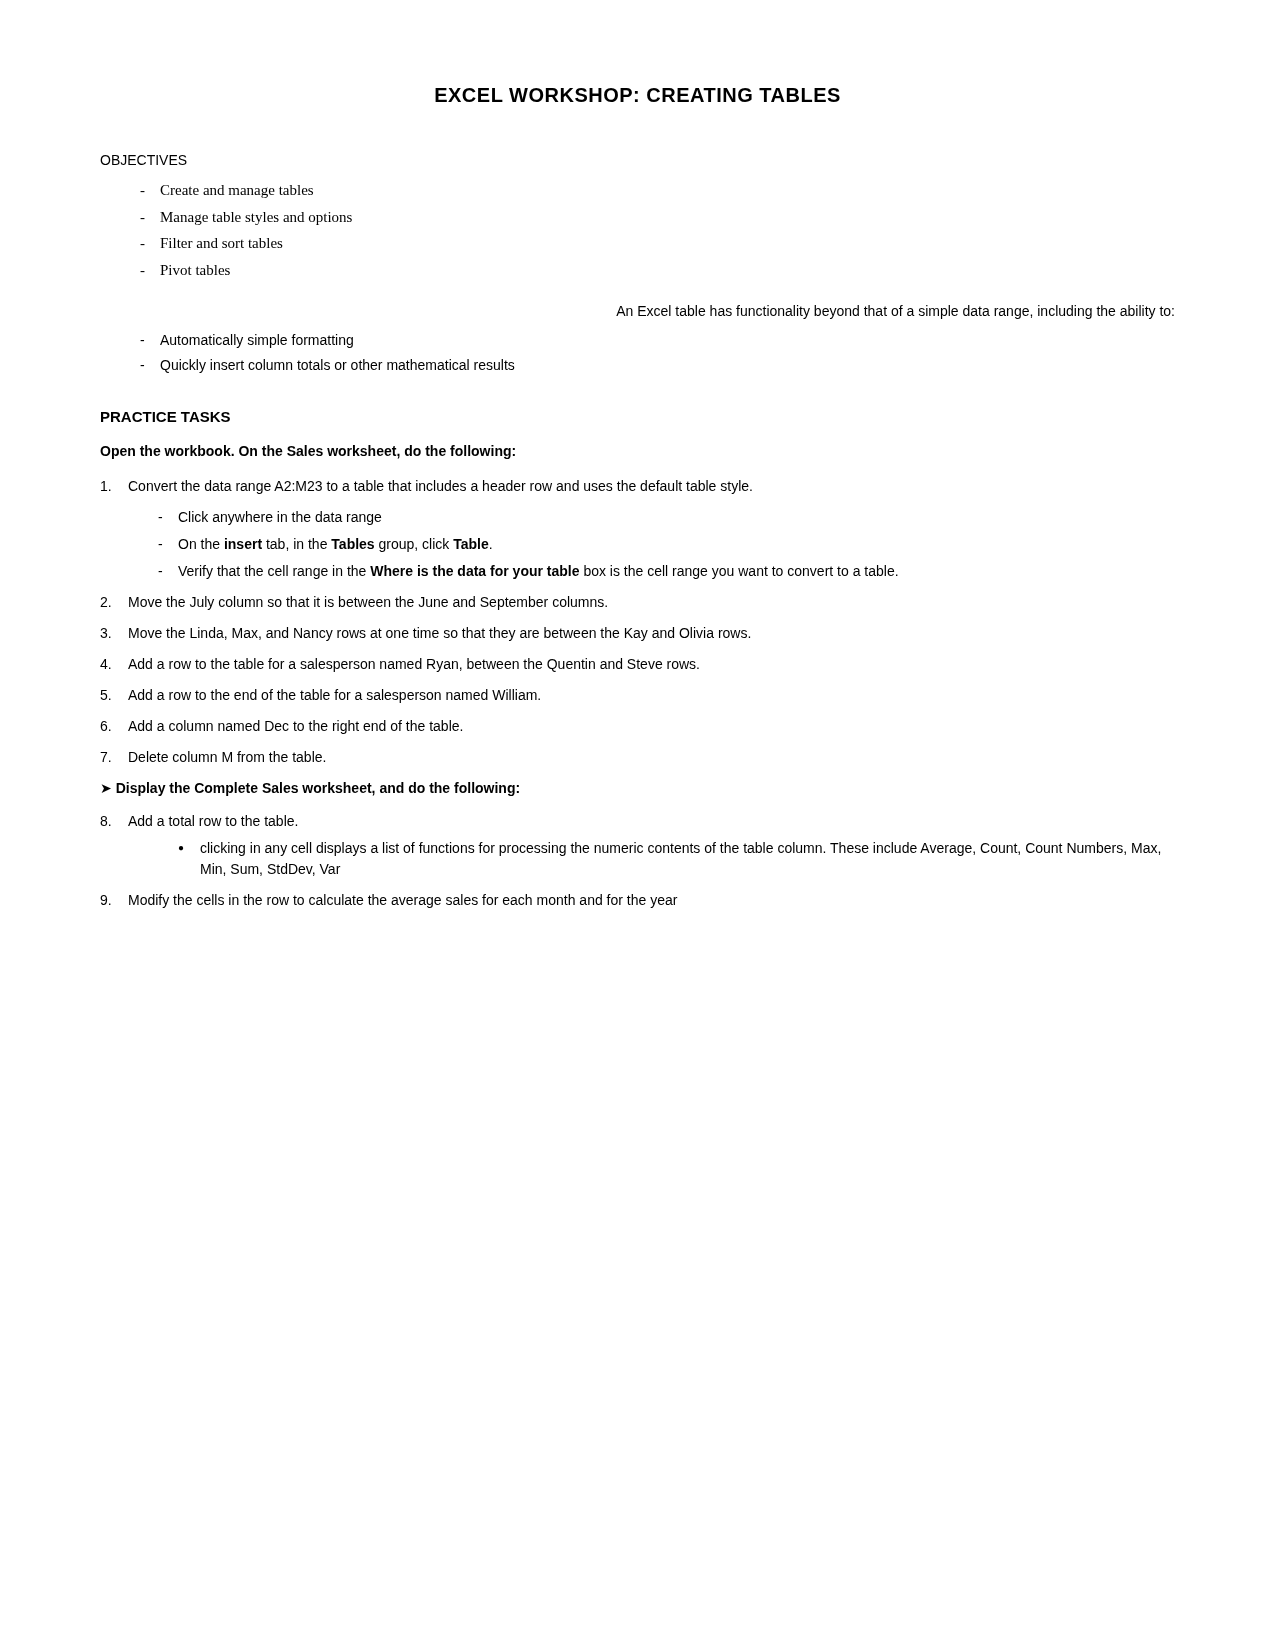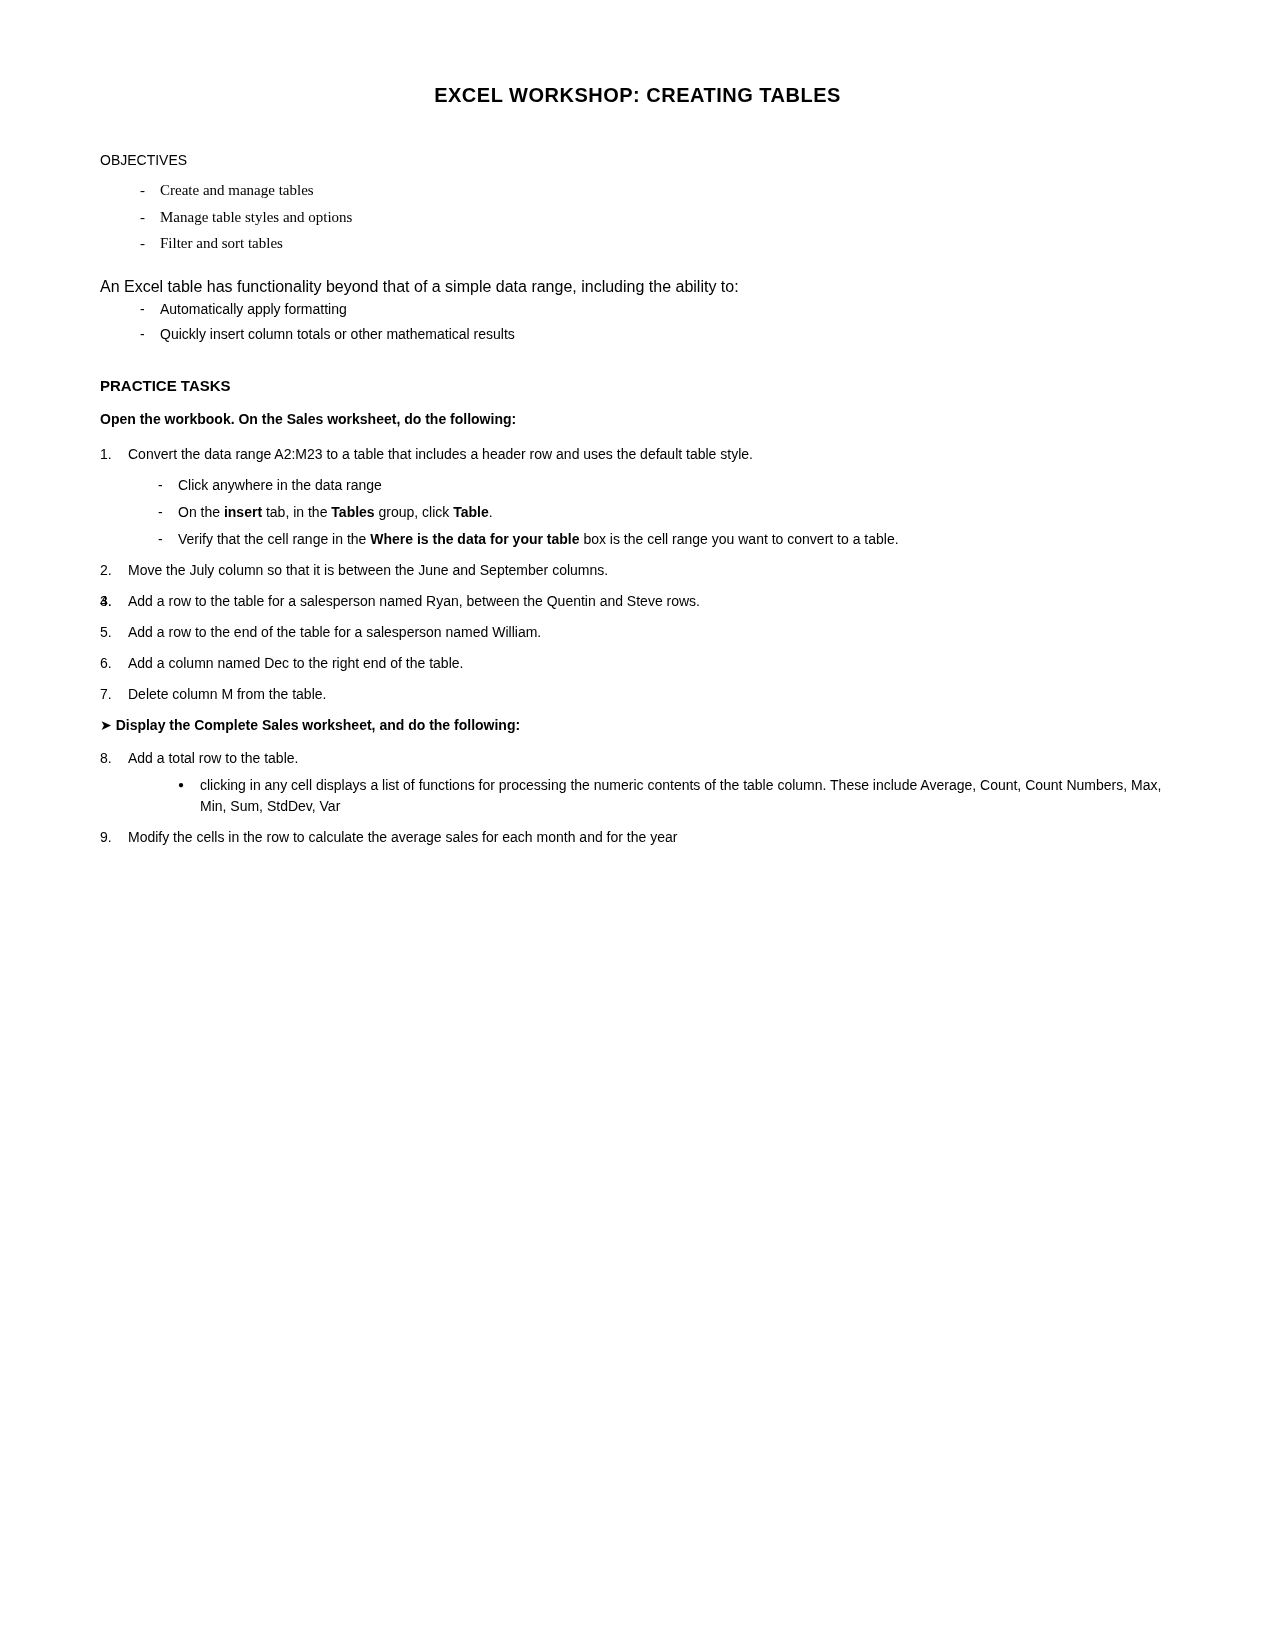--- a/index.html
+++ b/index.html
@@ -41,22 +41,24 @@
       position: relative;
       padding-left: 20px;
       margin-bottom: 4px;
     }
     .objectives-list li::before {
       content: "-";
       position: absolute;
       left: 0;
     }
     .intro-paragraph {
-      font-family: Arial, sans-serif;
-      font-size: 16px;
+      margin-bottom: 8px;
+      font-family: Arial, sans-serif;
+      font-size: 14px;
+      text-align: right;
     }
     .features-list {
       list-style: none;
       margin-left: 40px;
       margin-bottom: 30px;
       font-family: Arial, sans-serif;
       font-size: 14px;
     }
     .features-list li {
       position: relative;
@@ -147,27 +149,28 @@
 <body>
 
 <h1 class="page-title">EXCEL WORKSHOP: CREATING TABLES</h1>
 
 <div>
   <p class="section-label">OBJECTIVES</p>
   <ul class="objectives-list">
     <li><span>Create and manage tables</span></li>
     <li><span>Manage table styles and options</span></li>
     <li><span>Filter and sort tables</span></li>
+    <li><span>Pivot tables</span></li>
   </ul>
 </div>
 
 <p class="intro-paragraph">An Excel table has functionality beyond that of a simple data range, including the ability to:</p>
 
 <ul class="features-list">
-  <li><span>Automatically apply formatting</span></li>
+  <li><span>Automatically simple formatting</span></li>
   <li><span>Quickly insert column totals or other mathematical results</span></li>
 </ul>
 
 <p class="practice-tasks-heading">PRACTICE TASKS</p>
 
 <p class="task-heading">Open the workbook. On the Sales worksheet, do the following:</p>
 
 <ol class="numbered-list">
 
   <li>
@@ -180,20 +183,21 @@
     </ul>
   </li>
 
   <li>
     <span class="num">2.</span>
     <span>Move the July column so that it is between the June and September columns.</span>
   </li>
 
   <li>
     <span class="num">3.</span>
+    <span>Move the Linda, Max, and Nancy rows at one time so that they are between the Kay and Olivia rows.</span>
   </li>
 
   <li>
     <span class="num">4.</span>
     <span>Add a row to the table for a salesperson named Ryan, between the Quentin and Steve rows.</span>
   </li>
 
   <li>
     <span class="num">5.</span>
     <span>Add a row to the end of the table for a salesperson named William.</span>

